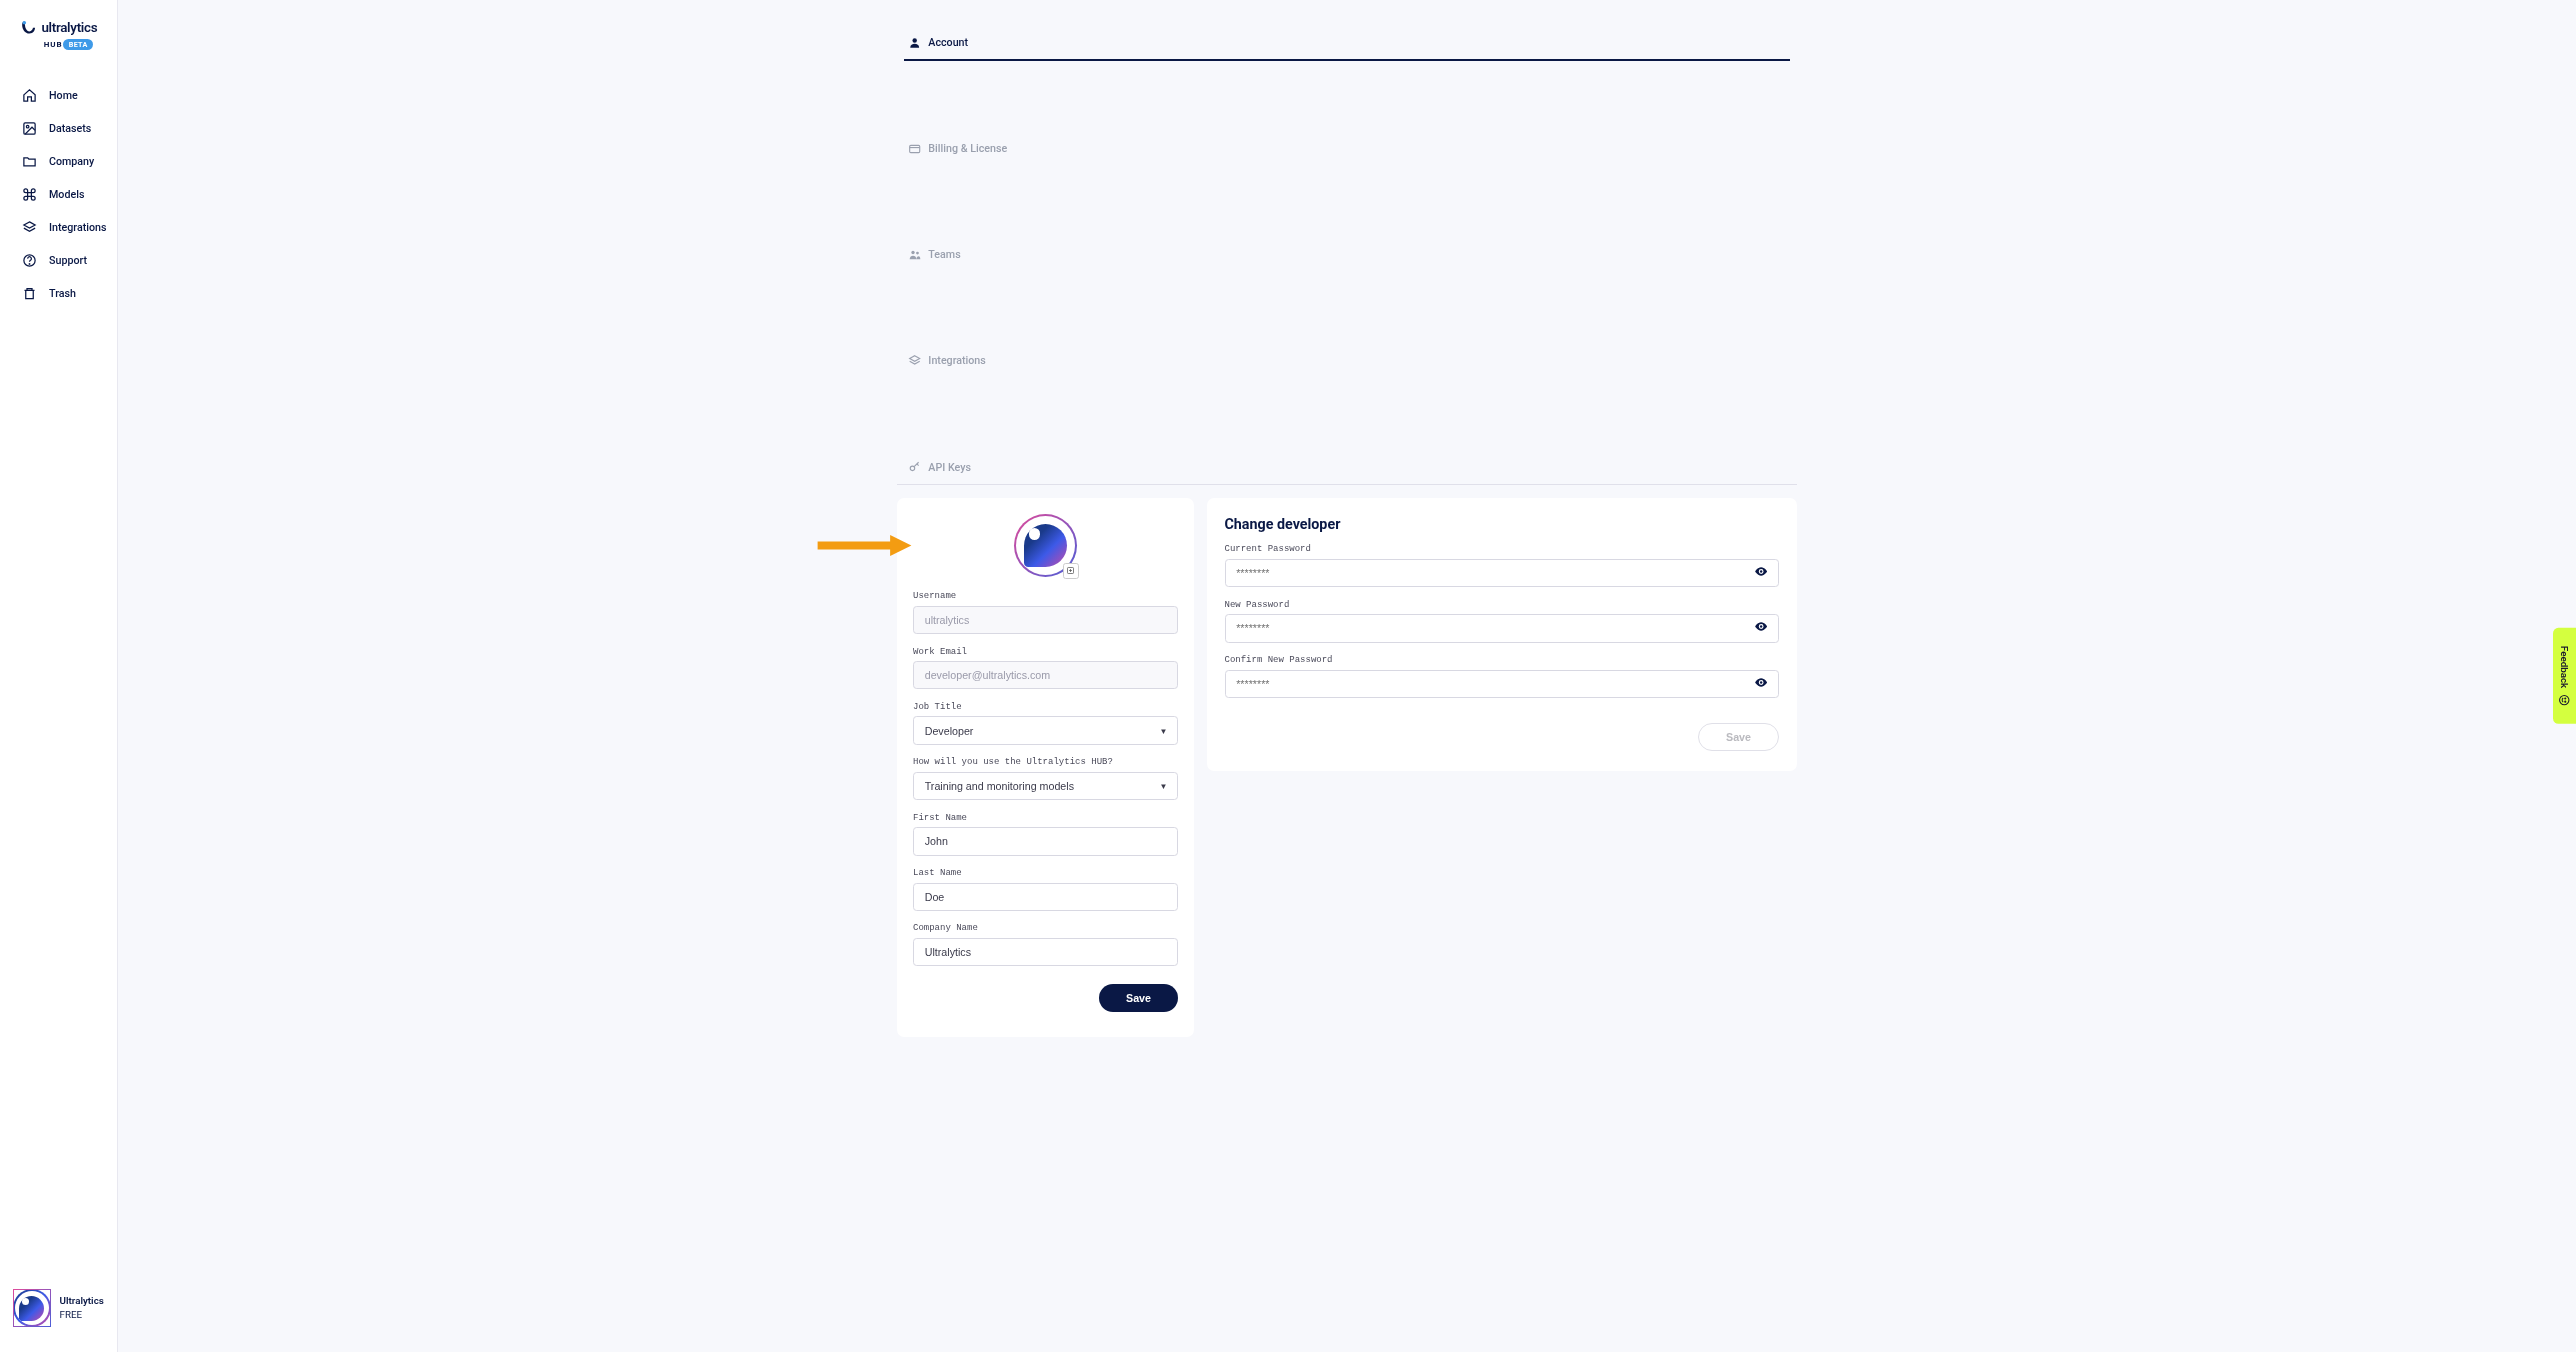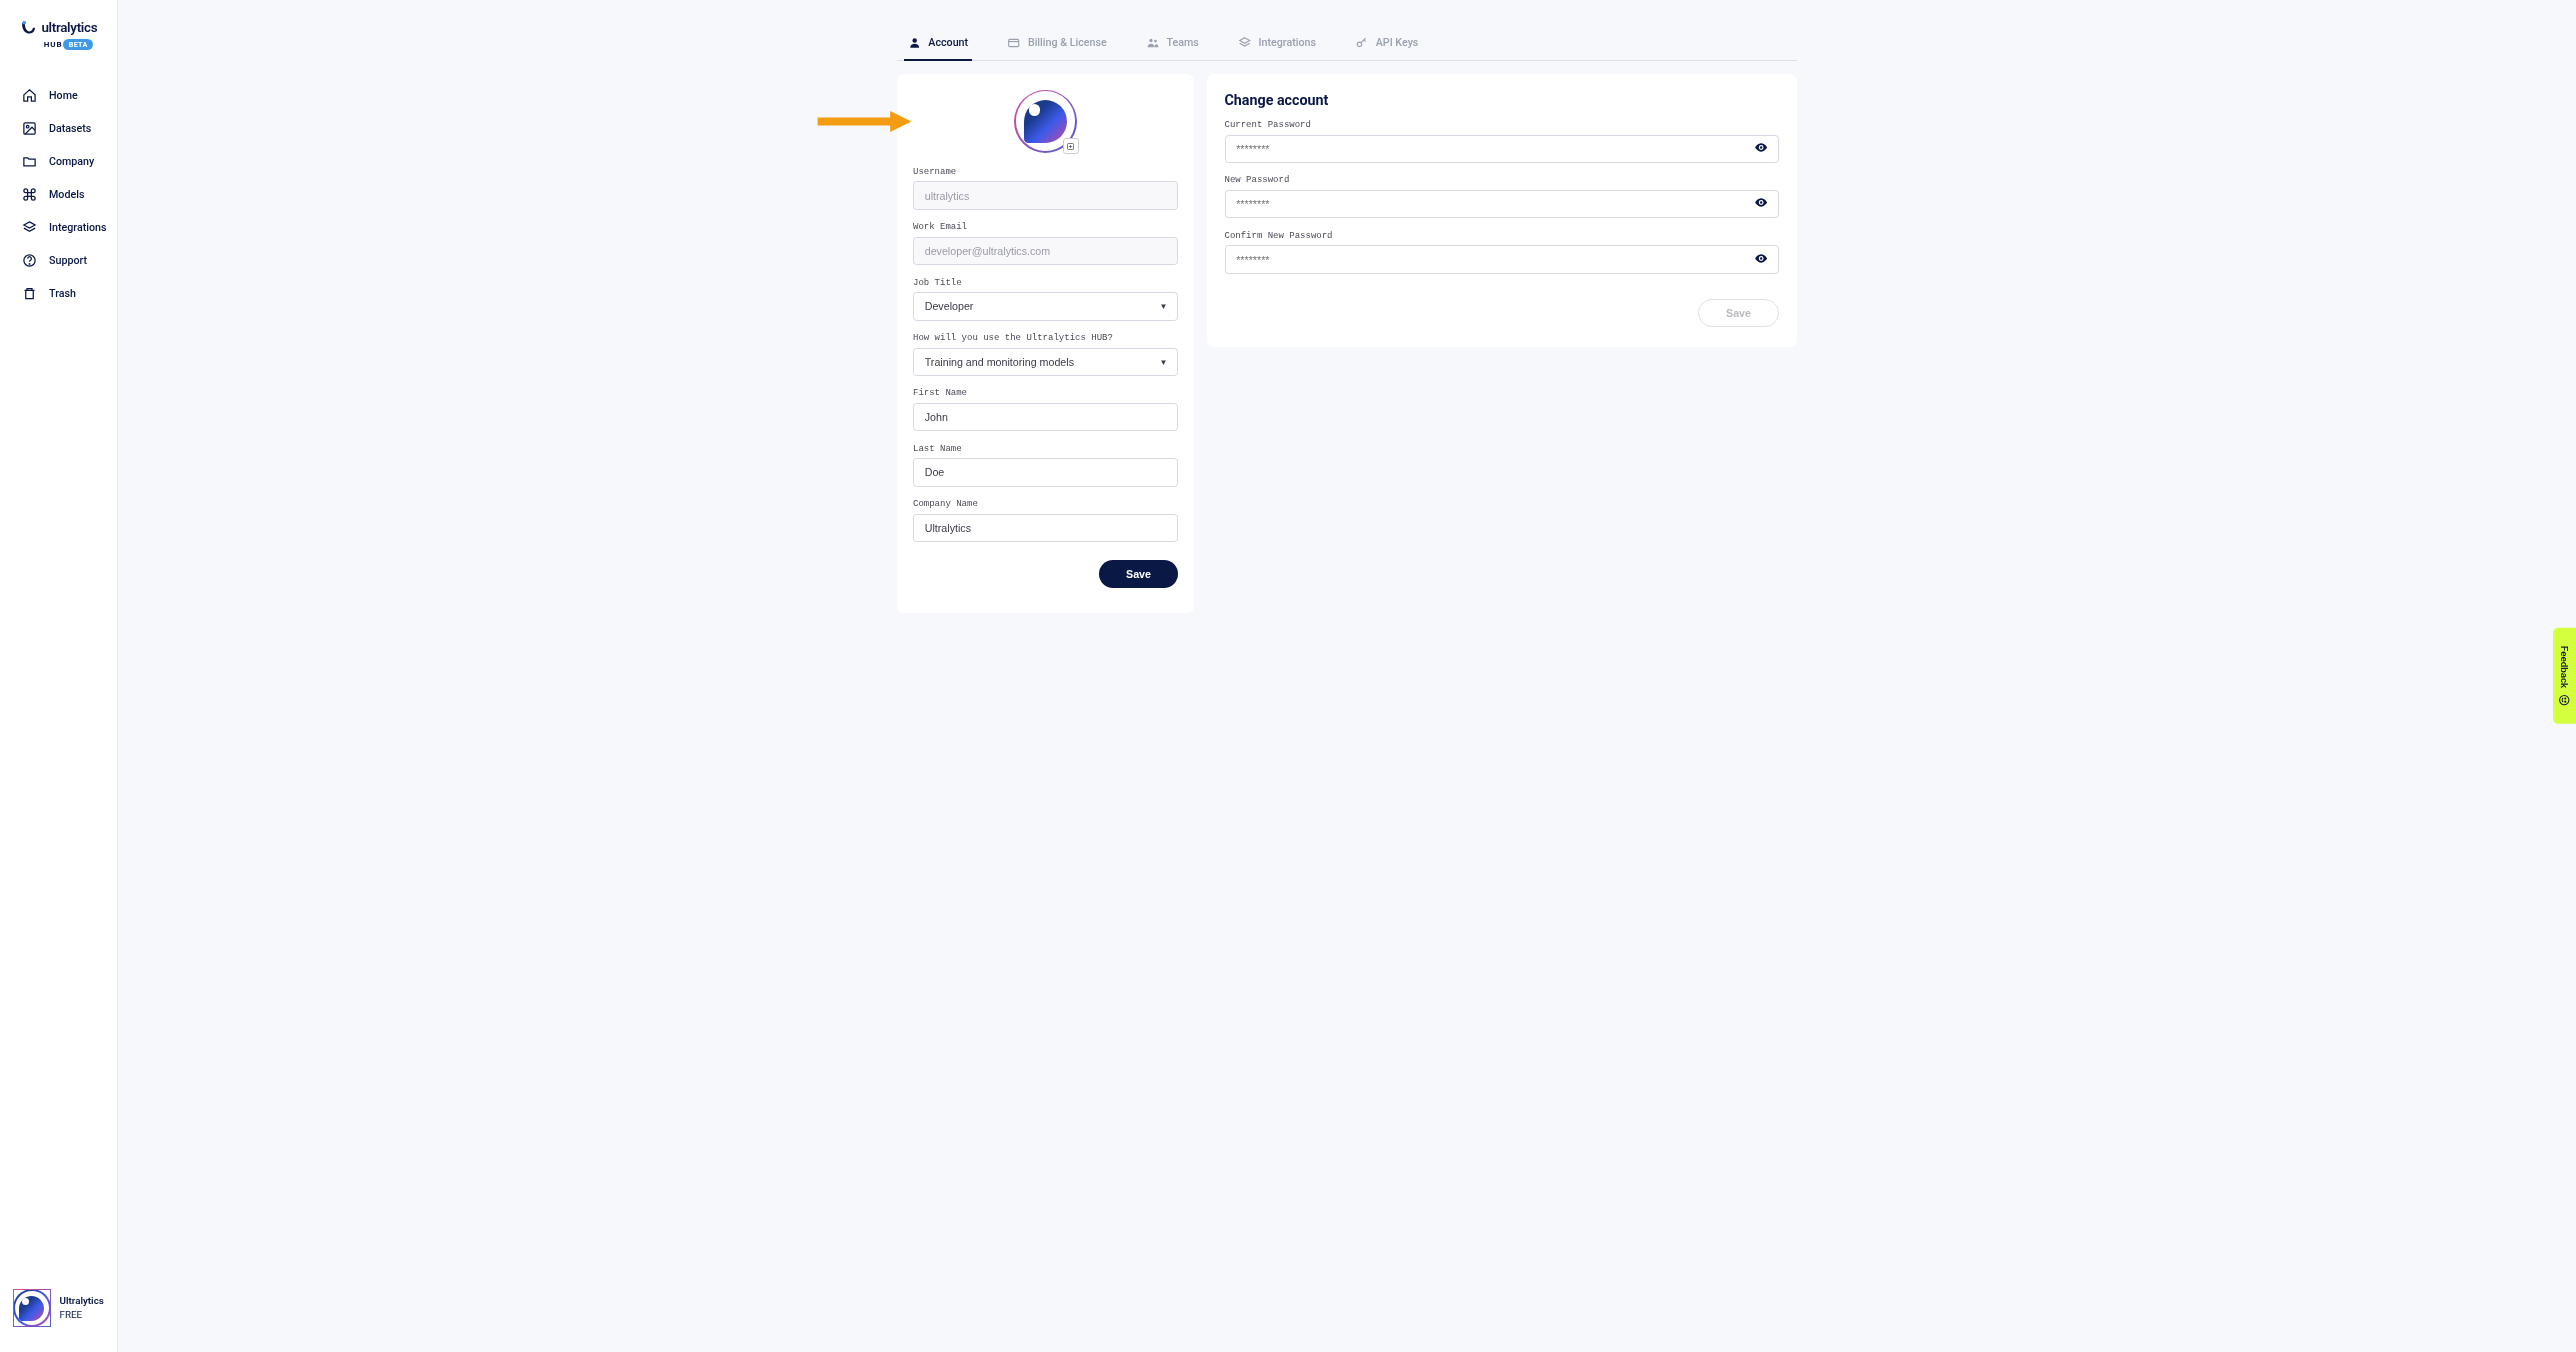--- a/index.html
+++ b/index.html
@@ -29,21 +29,21 @@
     .user-name { font-weight: 600; color: #0a1845; }
     .user-plan { font-weight: 400; color: #0a1845; }
     
     .main { flex: 1; overflow-y: auto; padding: 27px 50px 27px 50px; position: relative; }
     
     .topbar { display: flex; justify-content: space-between; align-items: flex-start; margin-bottom: 32px; }
     .breadcrumb { font-size: 9.8px; color: #6a6a80; margin-bottom: 1.8px; }
     .page-title { font-size: 19px; font-weight: 700; color: #0a1845; }
     .signout-btn { border: 0.9px solid #d0d0dc; background: #fff; border-radius: 18px; padding: 7.2px 21.5px; font-size: 10.7px; font-weight: 600; color: #0a1845; cursor: pointer; }
     
-    .tabs { display: flex; gap: 32px; border-bottom: 0.9px solid #e0e0ea; margin-bottom: 0; padding: 0 7.2px; }
+    .tabs { display: flex; gap: 73px; border-bottom: 0.9px solid #e0e0ea; margin-bottom: 0; padding: 0 7.2px; flex-direction: column; }
     .tab { display: flex; align-items: center; gap: 7.2px; padding: 9px 3.6px 10.7px; font-size: 10.7px; font-weight: 500; color: #9aa0ae; cursor: pointer; position: relative; }
     .tab.active { color: #0a1845; }
     .tab.active::after { content: ''; position: absolute; bottom: -0.9px; left: 0; right: 0; height: 1.8px; background: #0a1845; }
     .tab-icon { width: 13.4px; height: 13.4px; }
     
     .content { display: flex; gap: 12.5px; margin-top: 12.5px; }
     .card { background: #fff; border-radius: 7.2px; padding: 16px 16px 25px; }
     .card-left { width: 297px; position: relative; }
     .card-right-col { flex: 1; display: flex; flex-direction: column; gap: 12.5px; }
     .card-right { padding: 18px 18px 19.7px; }
@@ -269,21 +269,21 @@
         </div>
         <div class="form-group">
           <label class="form-label">Company Name</label>
           <input class="form-input" value="Ultralytics" style="">
         </div>
         <button class="btn-save">Save</button>
       </div>
 
       <div class="card-right-col">
         <div class="card card-right clearfix">
-          <h2 class="section-title">Change account</h2>
+          <h2 class="section-title">Change developer</h2>
           <div class="form-group">
             <label class="form-label">Current Password</label>
             <div class="password-wrap">
               <input type="password" class="form-input" placeholder="********" style="">
               <span class="eye-icon"><svg width="14.3" height="14.3" viewBox="0 0 24 24" fill="currentColor">
                       <path d="M12 5 C6 5 2 12 2 12 S6 19 12 19 22 12 22 12 18 5 12 5 Z M12 16 A4 4 0 1 1 12 8 A4 4 0 0 1 12 16 Z"></path>
                       <circle cx="12" cy="12" r="2"></circle>
                     </svg></span>
             </div>
           </div>

